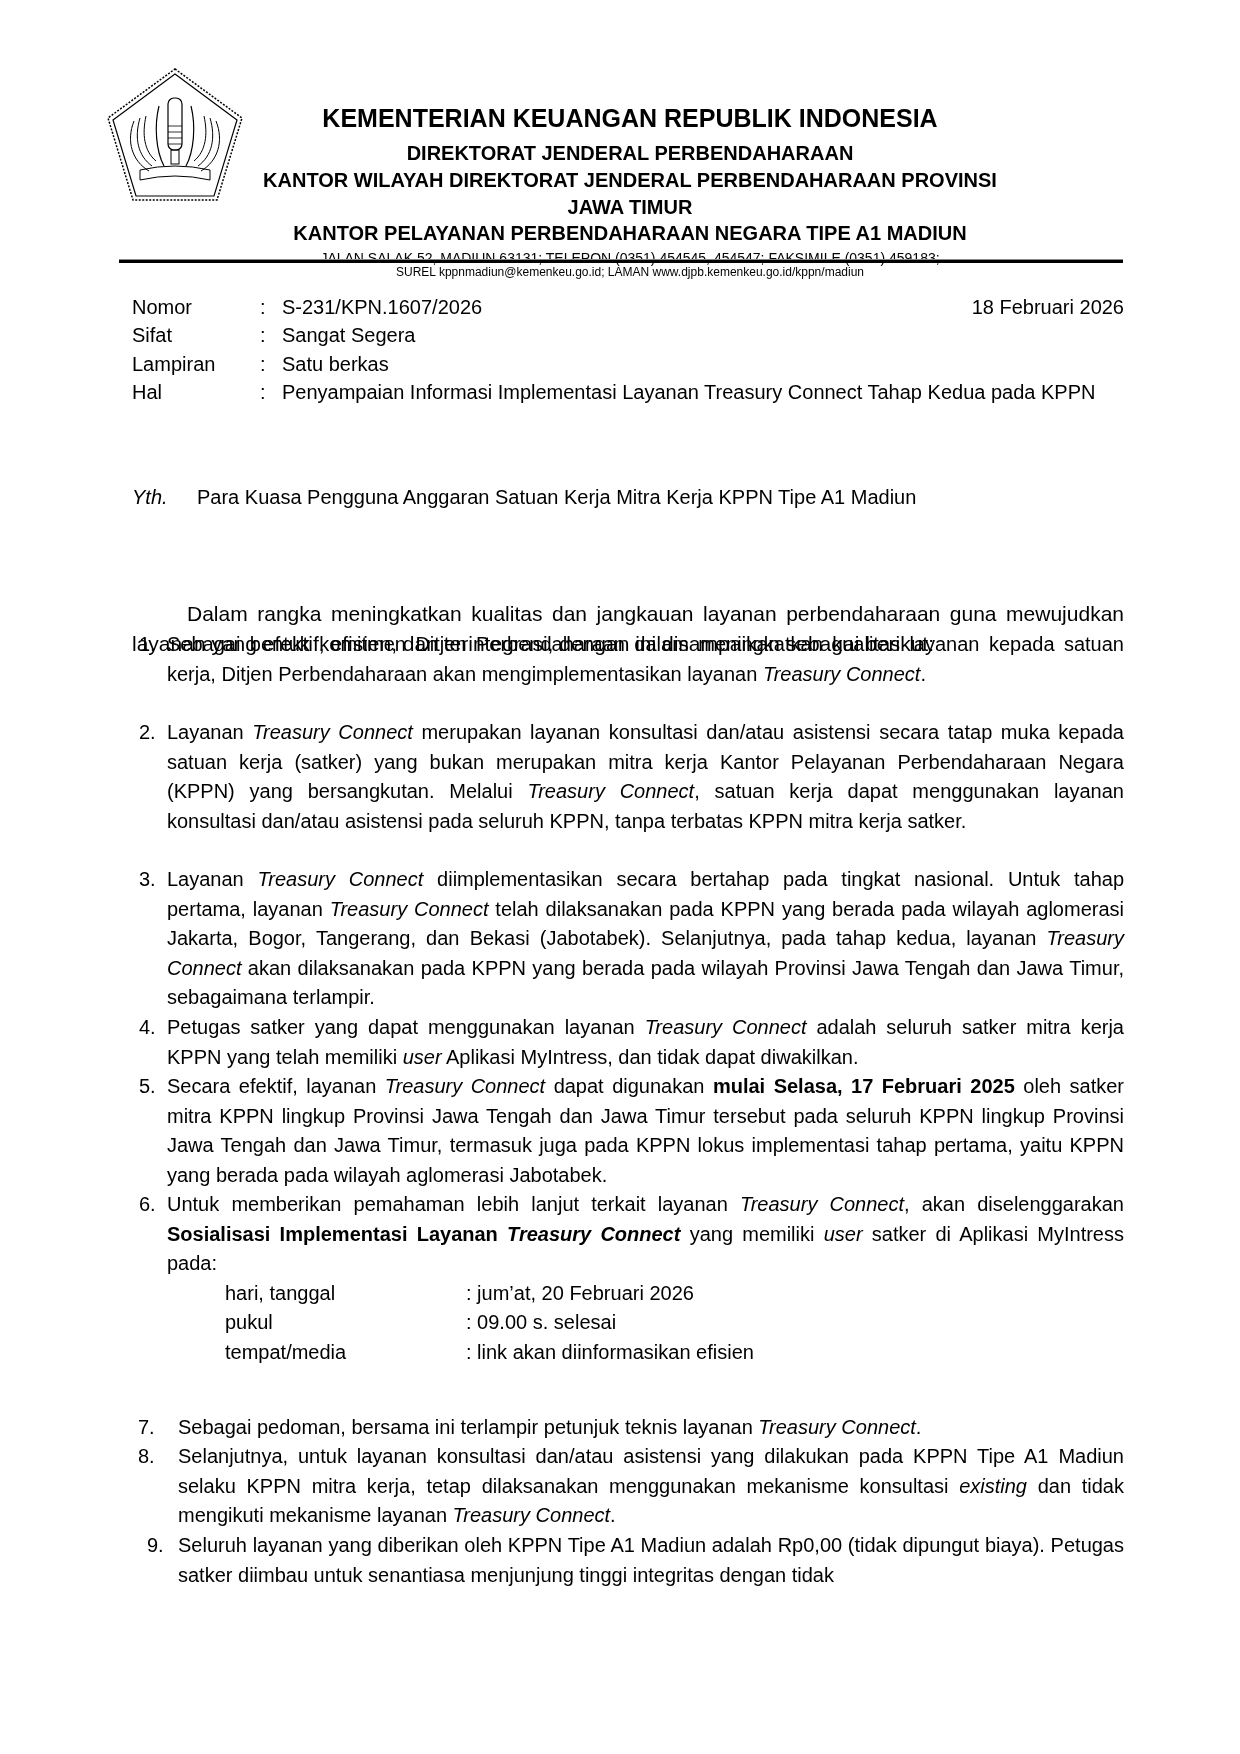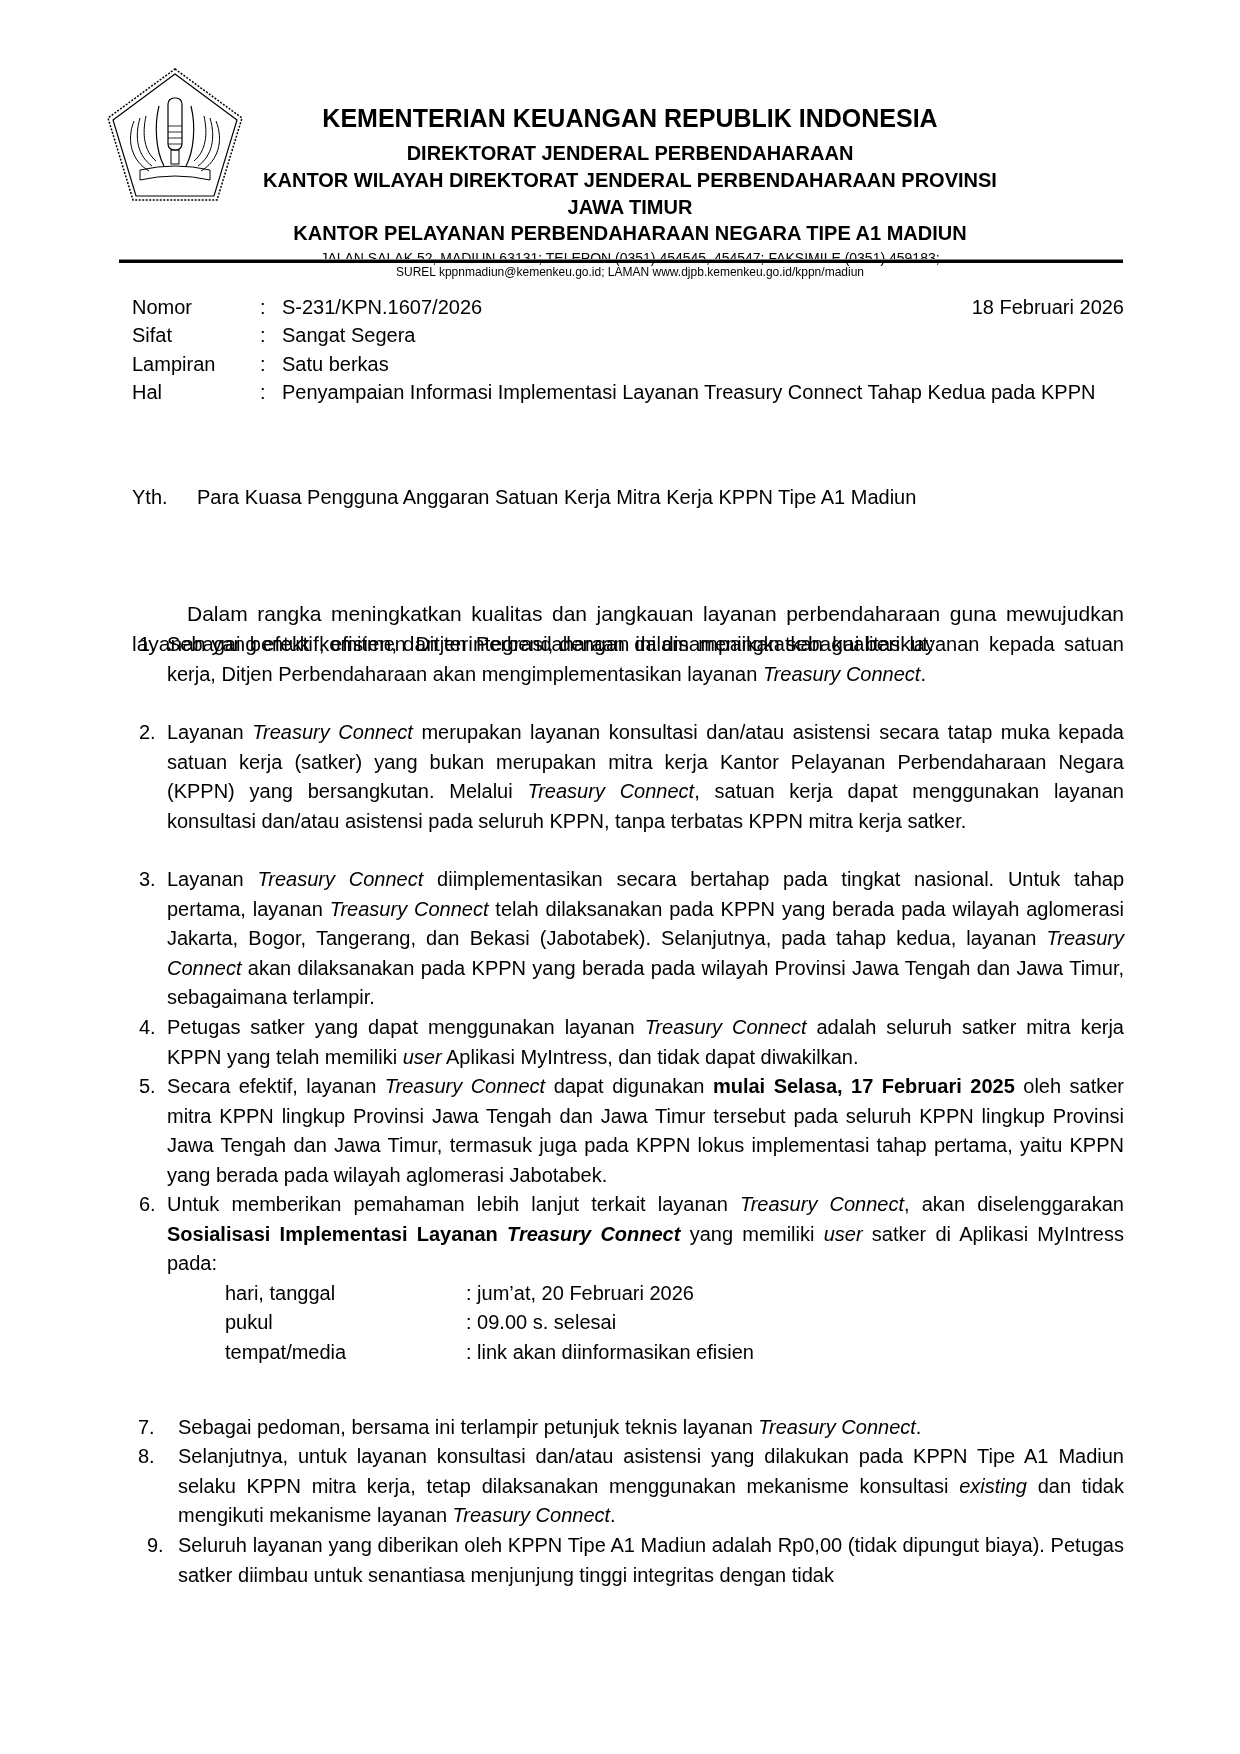--- a/index.html
+++ b/index.html
@@ -24,21 +24,21 @@
   .meta .lbl { position: absolute; left: 0; white-space: nowrap; text-align: center; }
   .meta .colon { position: absolute; left: 128px; }
   .meta .val { position: absolute; left: 150px; width: 960px; }
   #m-nomor { top: 293px; }
   #m-sifat { top: 321px; }
   #m-lampiran { top: 350px; }
   #m-hal { top: 378px; }
   #m-hal .val { width: 830px; }
   #date { right: 116px; top: 293px; font-size: 20px; line-height: 28px; }
 
-  #yth { left: 132px; top: 486px; font-size: 20px; white-space: nowrap; }
+  #yth { left: 132px; top: 486px; font-size: 20px; white-space: nowrap; font-style: italic; }
   #yth-recipient { left: 197px; top: 486px; font-size: 20px; white-space: nowrap; }
 
   
   .body-text { position: absolute; left: 132px; width: 992px; font-size: 21px; line-height: 29.6px; text-align: justify; margin-top: 28px; }
   #intro { top: 571px; text-indent: 55px; }
   .item { position: absolute; font-size: 20px; line-height: 29.6px; text-align: justify; }
   .item .num { position: absolute; left: -28px; }
   .item p { margin: 0; }
   #item1 { left: 167px; width: 957px; top: 630px; }
   #item2 { left: 167px; width: 957px; top: 718px; }

